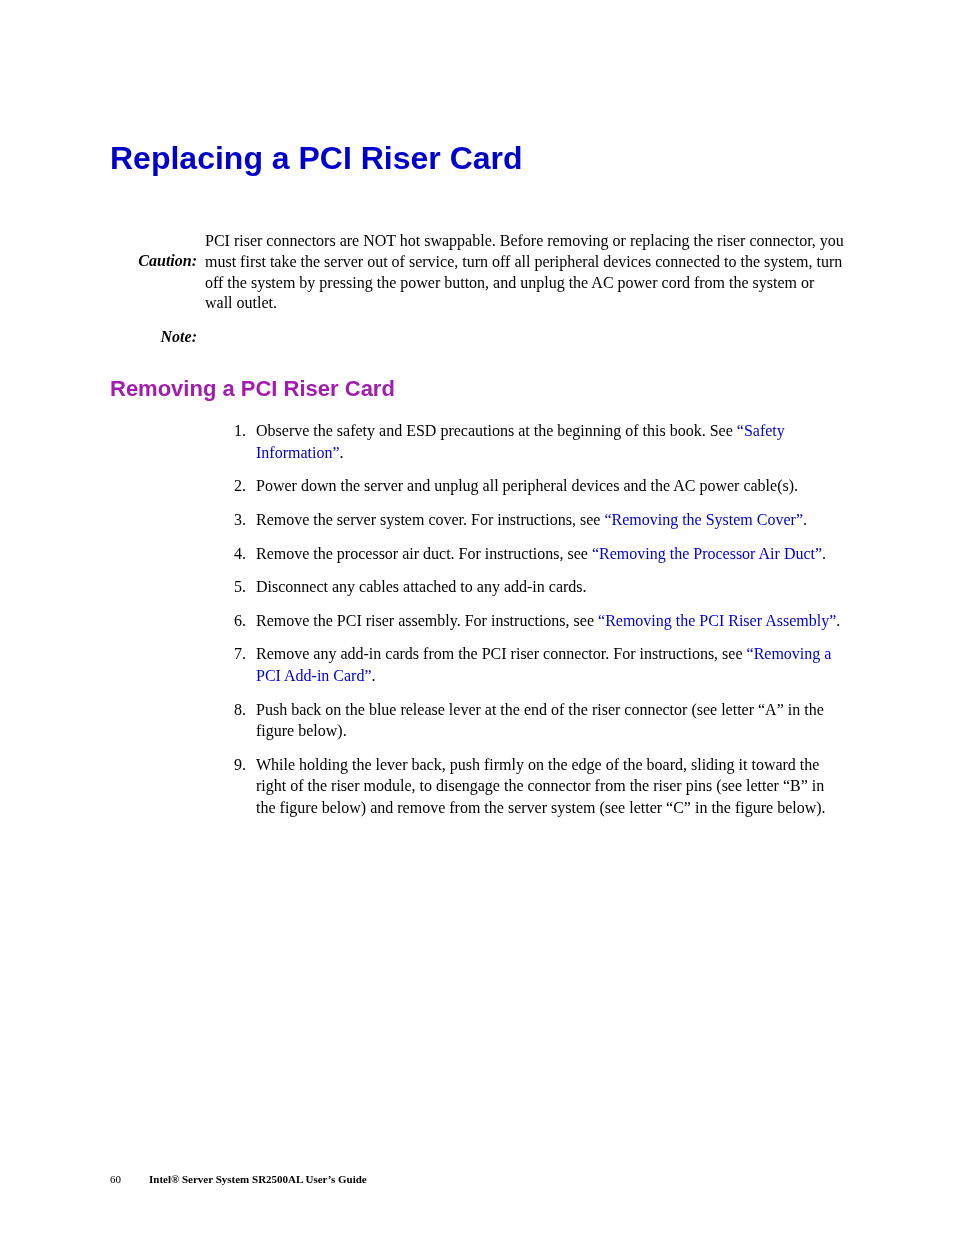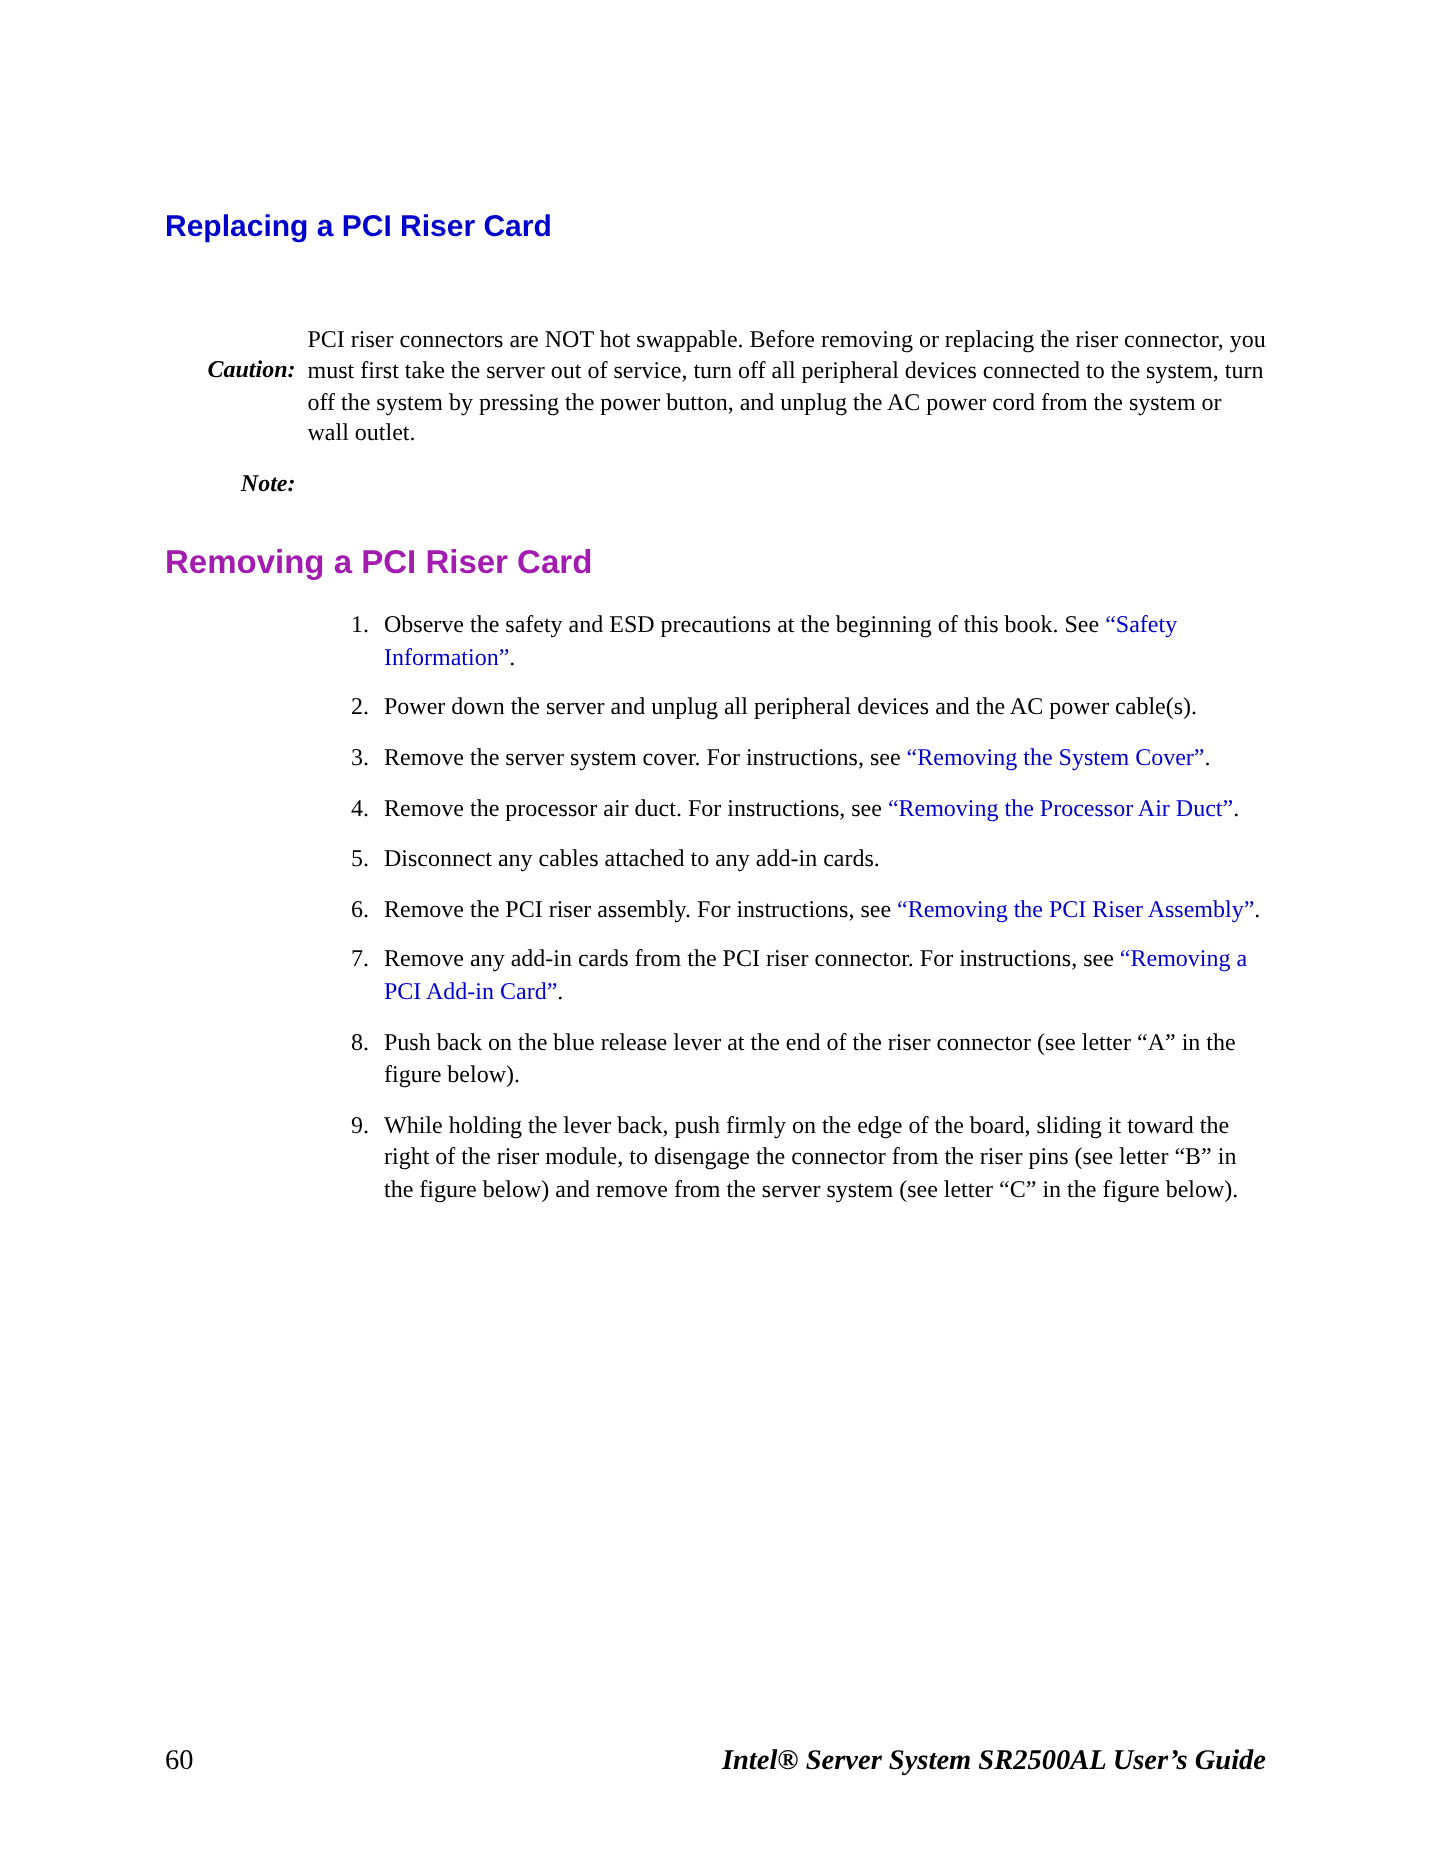--- a/index.html
+++ b/index.html
@@ -12,21 +12,21 @@
     width: 954px;
     height: 1235px;
     position: relative;
     box-sizing: border-box;
   }
   .page {
     padding: 140px 110px 0 110px;
   }
   h1.main-heading {
     font-family: Arial, Helvetica, sans-serif;
-    font-size: 20px;
+    font-size: 32px;
     font-weight: bold;
     color: #0000cc;
     margin: 0 0 30px 0;
   }
   h2.sub-heading {
     font-family: Arial, Helvetica, sans-serif;
     font-size: 22px;
     font-weight: bold;
     color: #a21caf;
     margin: 30px 0 18px 0;
@@ -61,28 +61,27 @@
     padding-left: 6px;
   }
   .link {
     color: #0000cc;
   }
   .footer {
     position: absolute;
     left: 110px;
     right: 110px;
     bottom: 50px;
-    font-size: 19px;
+    font-size: 11px;
     display: flex;
-    justify-content: space-between;
+    justify-content: flex-start;
     align-items: baseline;
     gap: 28px;
   }
   .footer-right {
-    font-style: italic;
     font-weight: bold;
   }
 </style>
 </head>
 <body>
 
 <div class="page">
 
   <h1 class="main-heading">Replacing a PCI Riser Card</h1>
 

